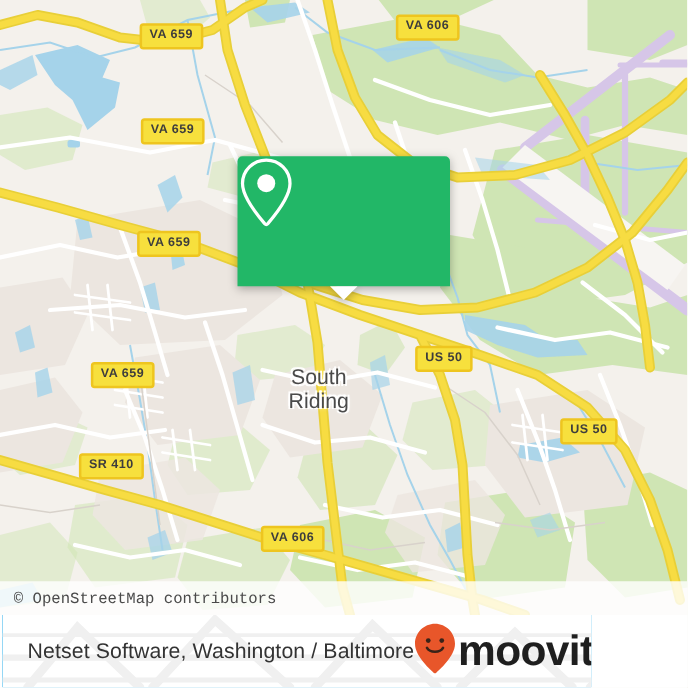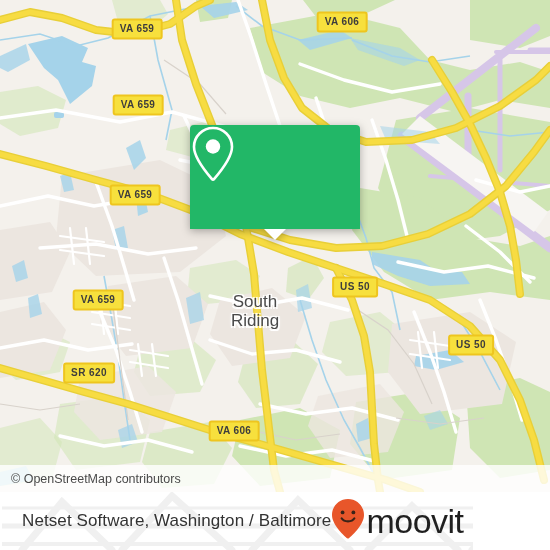--- a/index.html
+++ b/index.html
@@ -126,21 +126,21 @@
     height: 27px;
     background: rgba(255,255,255,0.80);
     display: flex;
     align-items: center;
     z-index: 30;
   }
   #attribution-text {
     color: #4a4a4a;
     font-size: 12.5px;
     padding-left: 11px;
-    font-family: Liberation Sans, sans-serif;
+    font-family: Liberation Mono, monospace;
   }
 
   
   #footer {
     position: absolute;
     left: 2px;
     top: 492px;
     width: 471px;
     height: 58px;
     background: #0ea5e9;
@@ -168,20 +168,21 @@
     color: #333333;
     font-size: 17px;
     letter-spacing: 0.1px;
     font-family: "Liberation Sans", sans-serif;
     white-space: nowrap;
   }
   #brand {
     display: flex;
     align-items: center;
     gap: 0px;
+    font-weight: bold;
   }
   #brand-mark { display: block; }
   #brand-word {
     color: #1f1f1f;
     font-size: 34px;
     font-family: "Liberation Sans", sans-serif;
     letter-spacing: -0.5px;
     line-height: 1;
     margin-left: 1px;
   }
@@ -370,21 +371,21 @@
     </svg>
 
     <div id="shields">
         <div class="shield" style="left: 137px; top: 29px;">VA 659</div>
         <div class="shield" style="left: 342px; top: 22px;">VA 606</div>
         <div class="shield" style="left: 138px; top: 105px;">VA 659</div>
         <div class="shield" style="left: 135px; top: 195px;">VA 659</div>
         <div class="shield" style="left: 98px; top: 300px;">VA 659</div>
         <div class="shield" style="left: 355px; top: 287px;">US 50</div>
         <div class="shield" style="left: 471px; top: 345px;">US 50</div>
-        <div class="shield" style="left: 89px; top: 373px;">SR 620</div>
+        <div class="shield" style="left: 89px; top: 373px;">SR 410</div>
         <div class="shield" style="left: 234px; top: 431px;">VA 606</div>
         <div class="shield" style="left: 477px; top: 511px;">SR 609</div>
       </div>
 
     <div id="place-labels">
         <div class="place-label" style="left: 255px; top: 311px;">South
 Riding</div>
       </div>
 
     <div id="popup">

